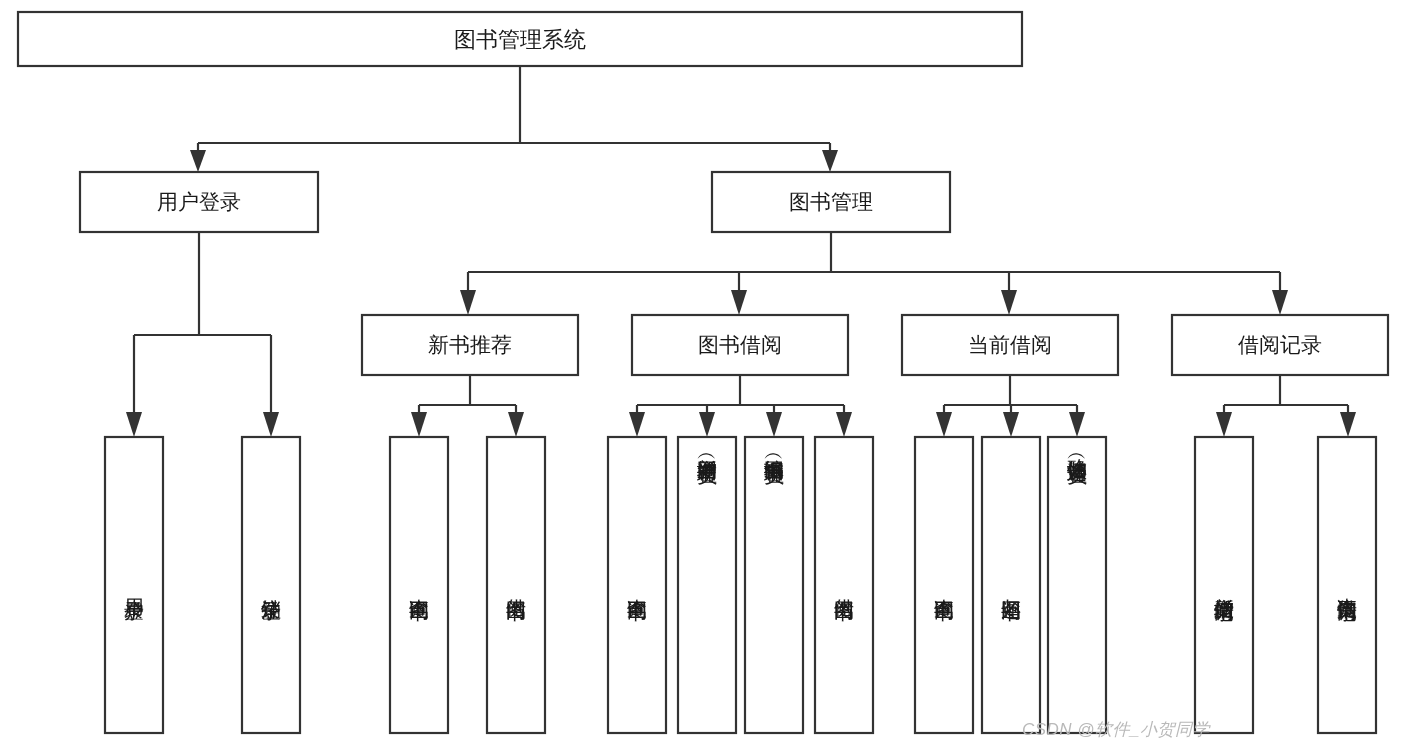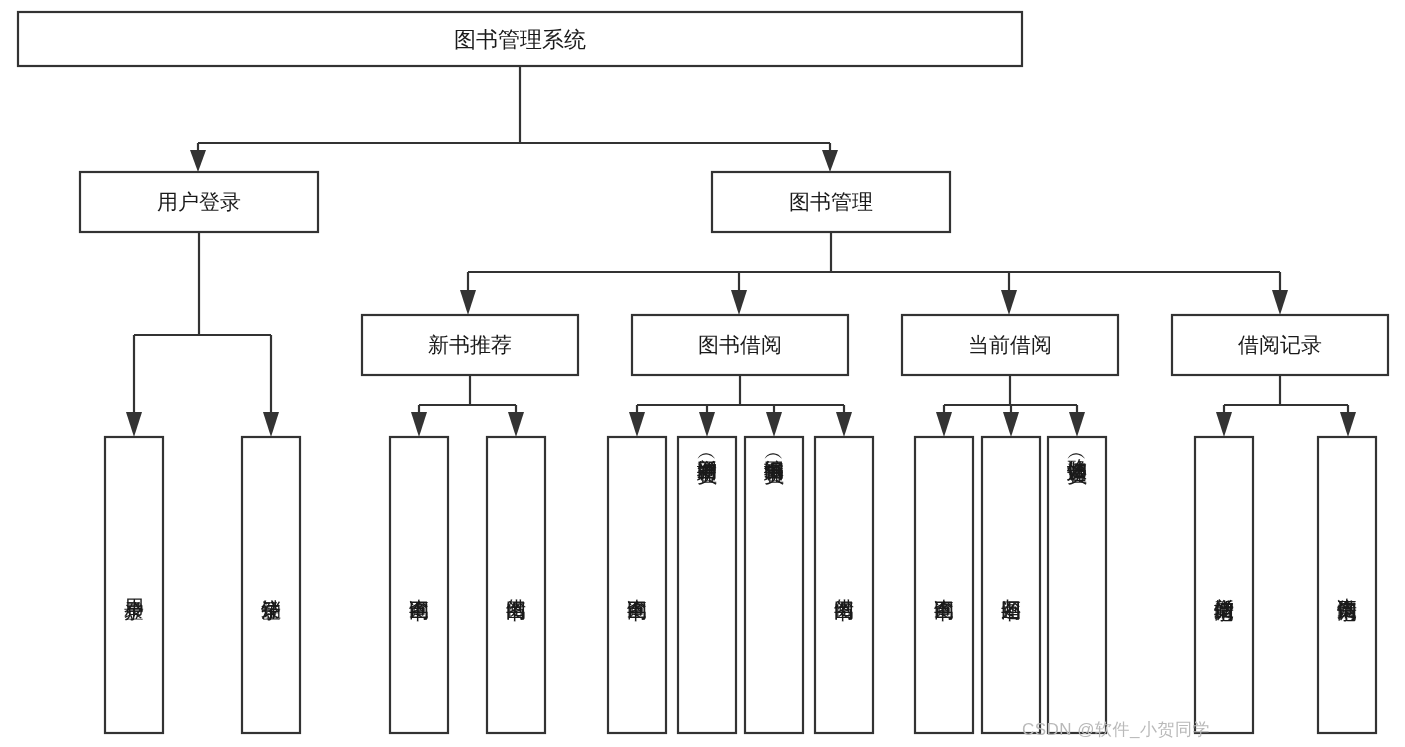--- a/index.html
+++ b/index.html
@@ -75,20 +75,21 @@
   #watermark {
     position: absolute;
     right: 10px;
     bottom: 6px;
     font-family: "Liberation Sans", "DejaVu Sans", sans-serif;
     font-size: 17px;
     color: #b9b9b9;
     letter-spacing: 0.5px;
     user-select: none;
     white-space: nowrap;
+    font-style: italic;
   }
 </style>
 </head>
 <body>
 
 <div id="diagram-root">
 
   <svg id="flow-svg" viewBox="0 0 1405 747">
 
     <g>

